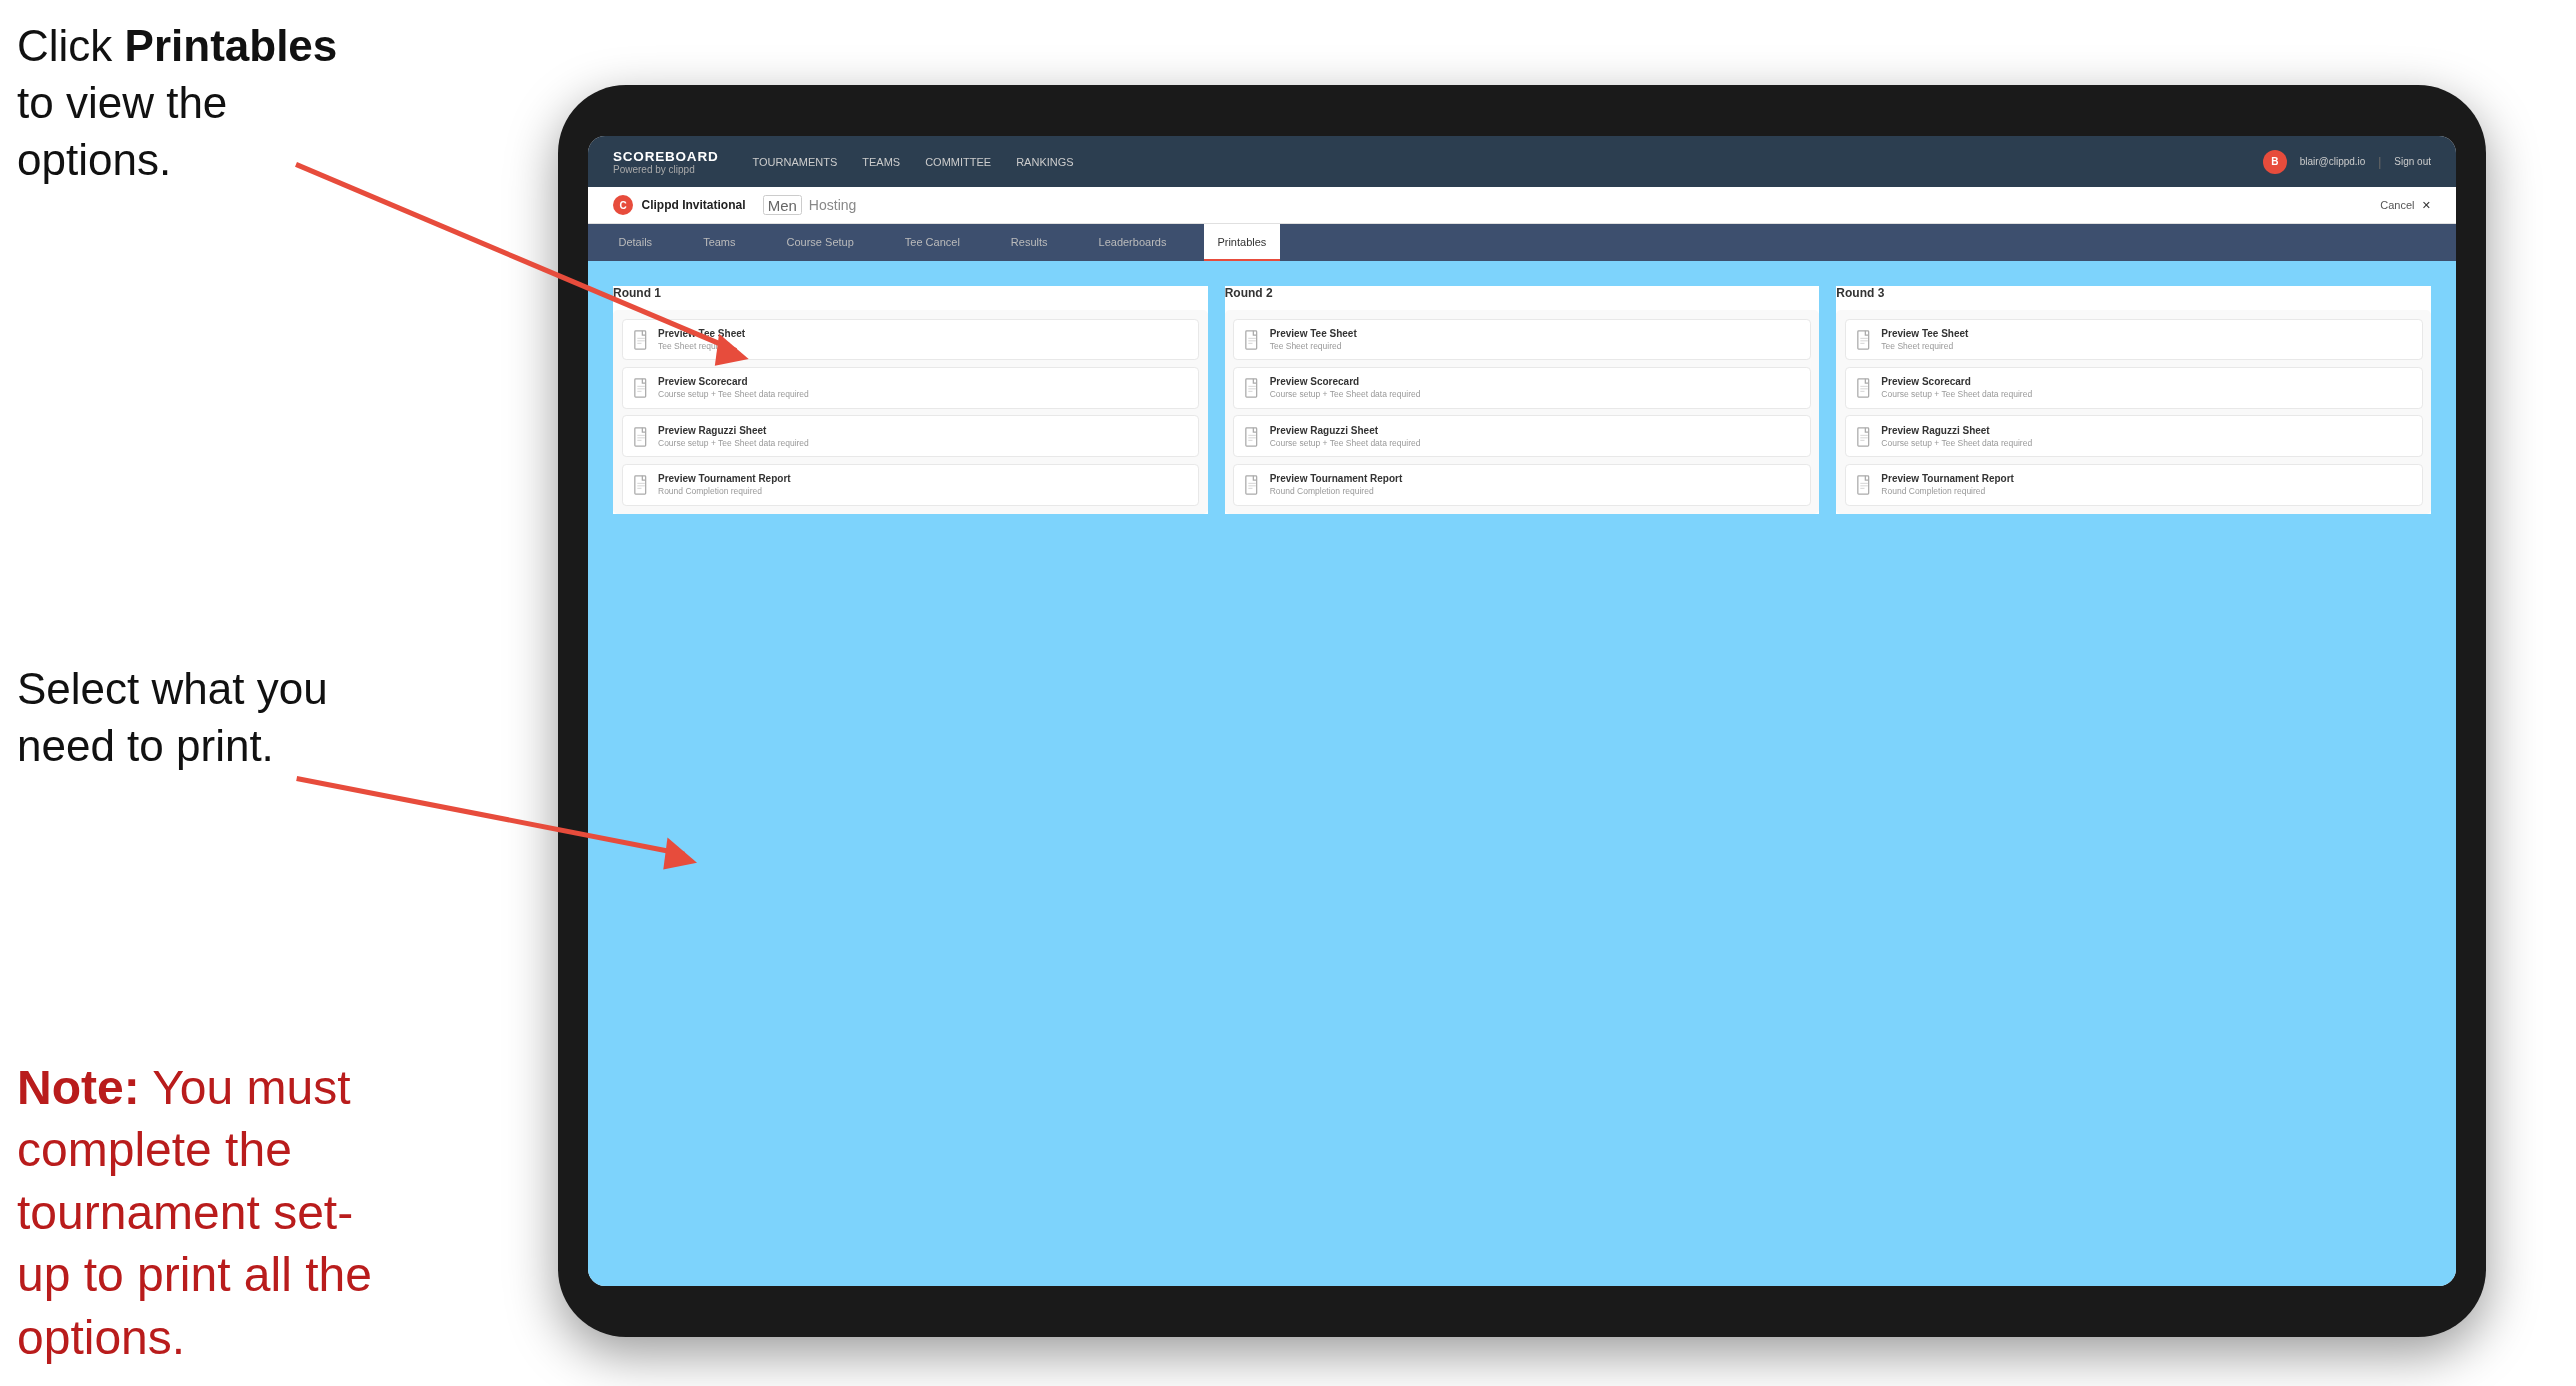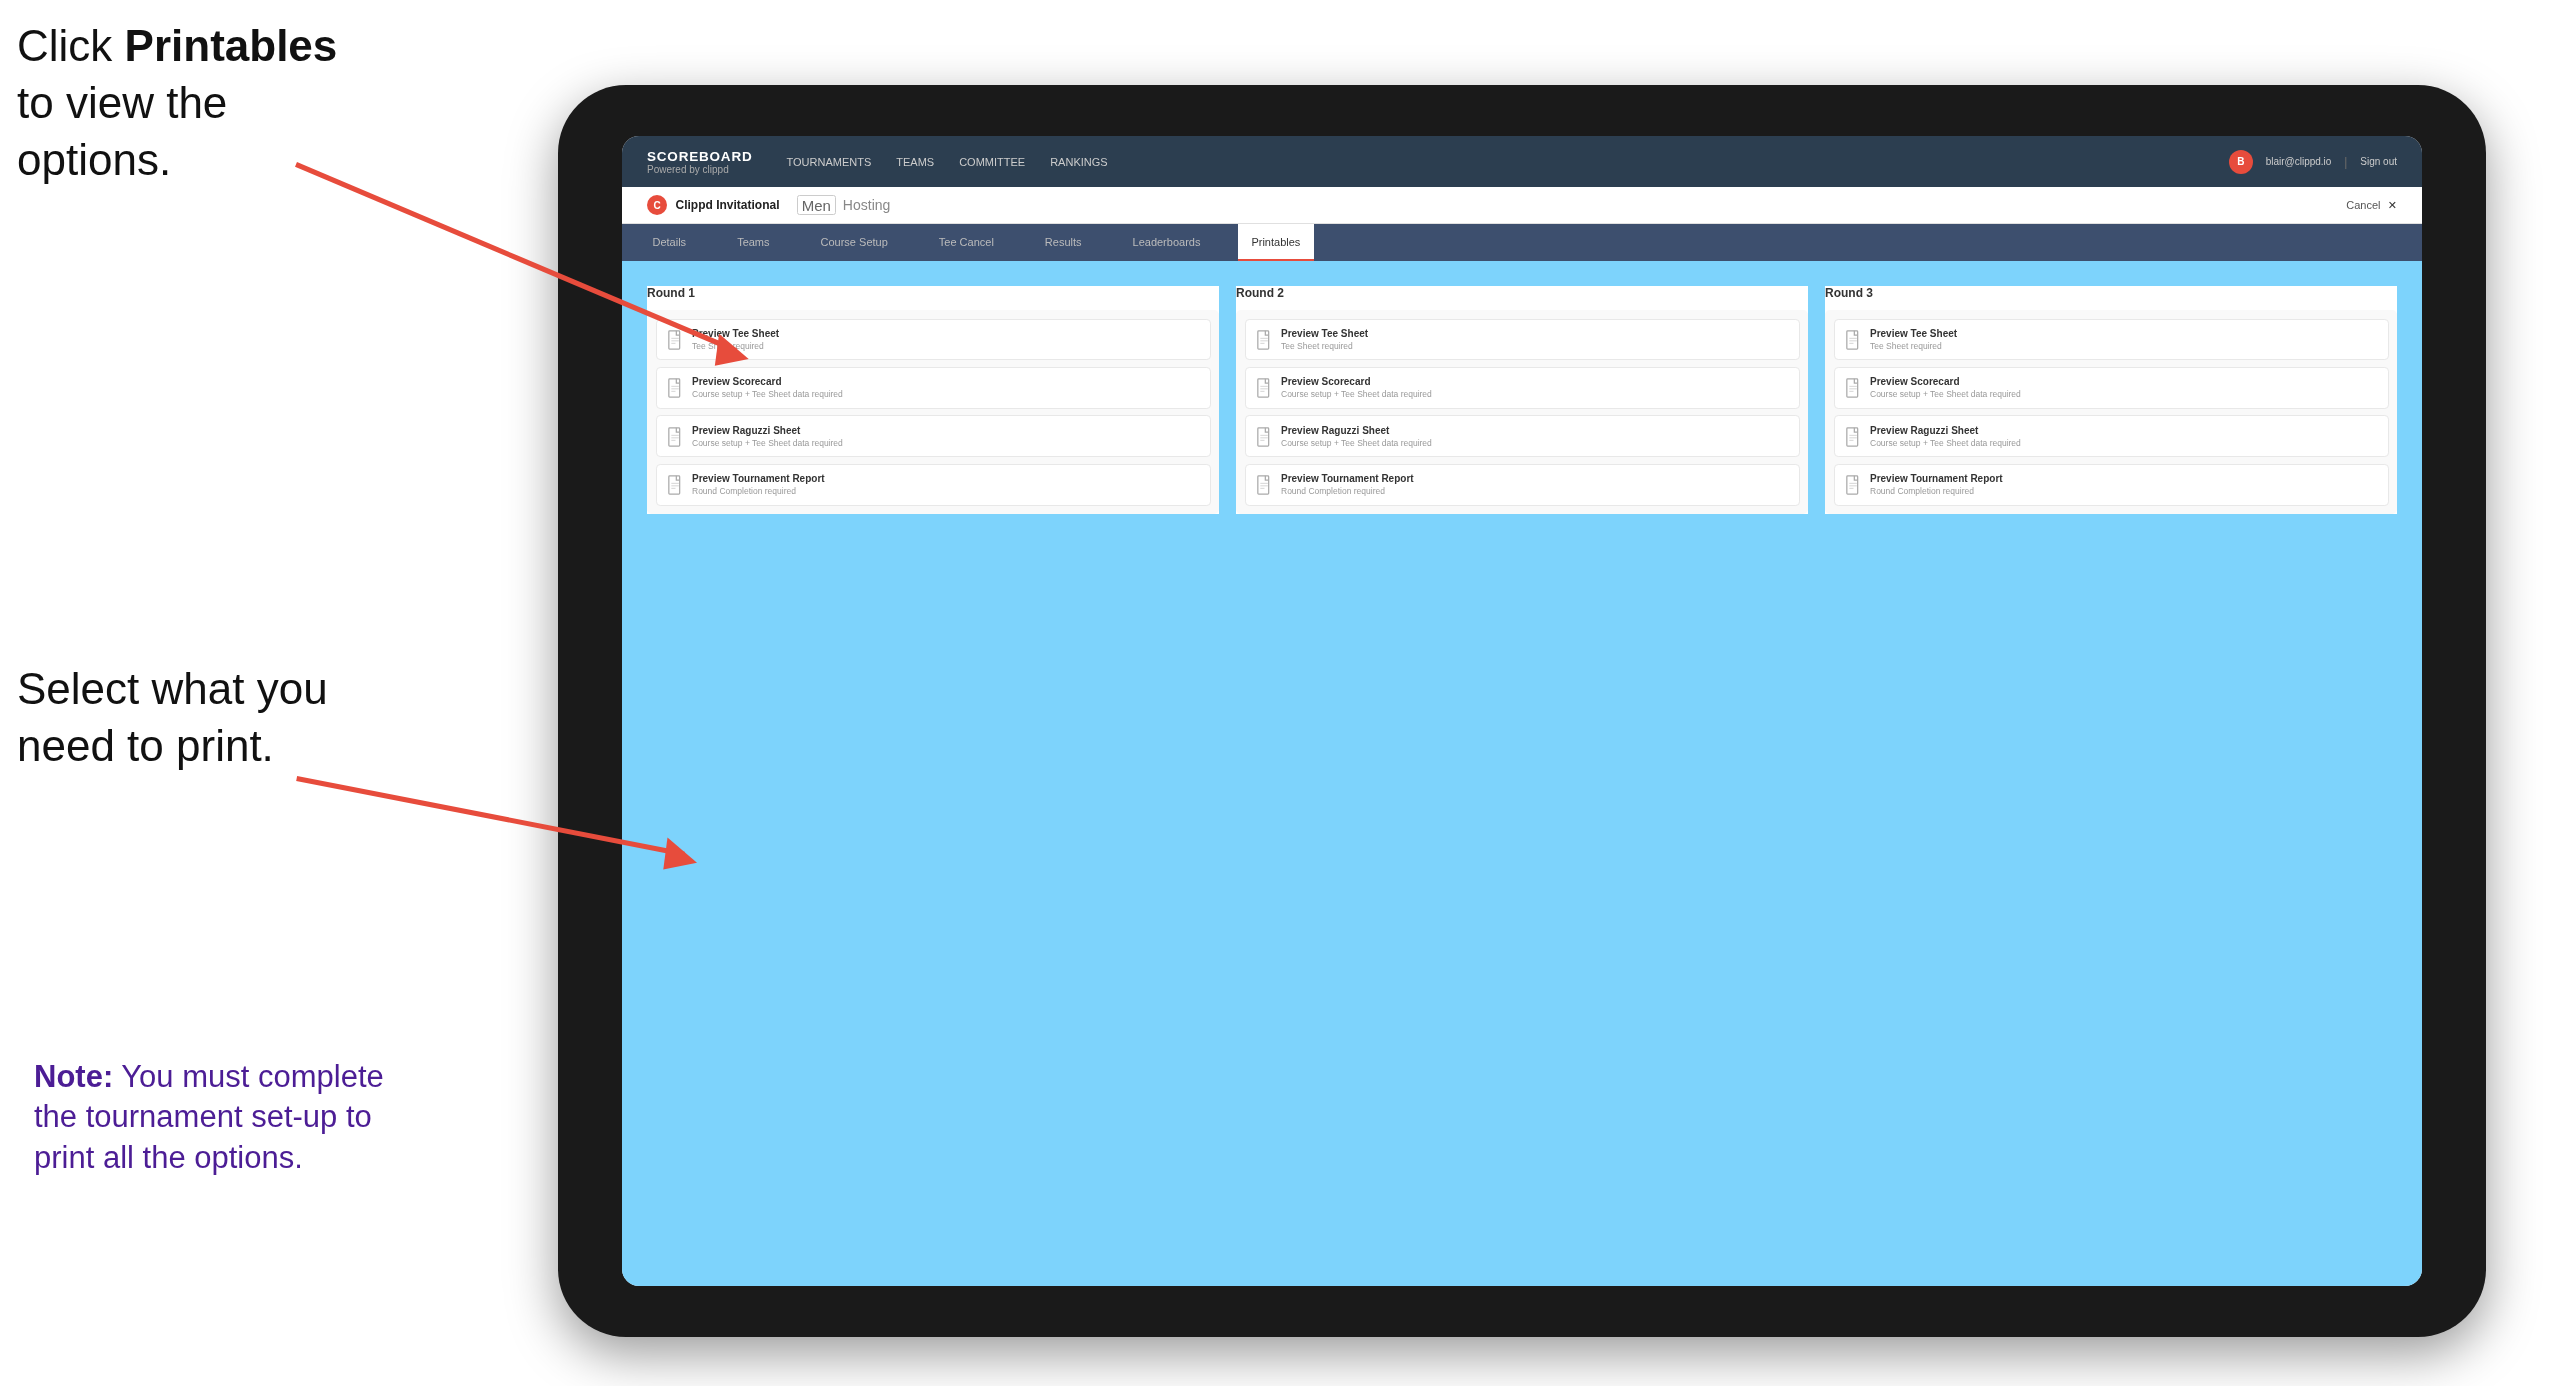--- a/index.html
+++ b/index.html
@@ -29,38 +29,38 @@
       left: 17px;
       font-size: 44px;
       line-height: 1.3;
       color: #111;
       max-width: 321px;
     }
 
     .instruction-bottom {
       position: absolute;
       top: 1057px;
-      left: 34px;
-      font-size: 31px;
+      left: 17px;
+      font-size: 48px;
       line-height: 1.3;
-      color: #4c1d95;
+      color: #b91c1c;
       max-width: 355px;
     }
     .instruction-bottom strong { font-weight: 700; }
 
     
     .tablet-frame {
       position: absolute;
       top: 85px;
       left: 558px;
       width: 1928px;
       height: 1252px;
       background: #1a1a1a;
       border-radius: 68px;
-      padding: 51px 64px;
+      padding: 51px 30px;
       box-shadow: 0 17px 51px rgba(0,0,0,0.4);
     }
 
     .tablet-screen {
       width: 100%;
       height: 100%;
       background: #f0f0f0;
       border-radius: 17px;
       overflow: hidden;
       display: flex;

